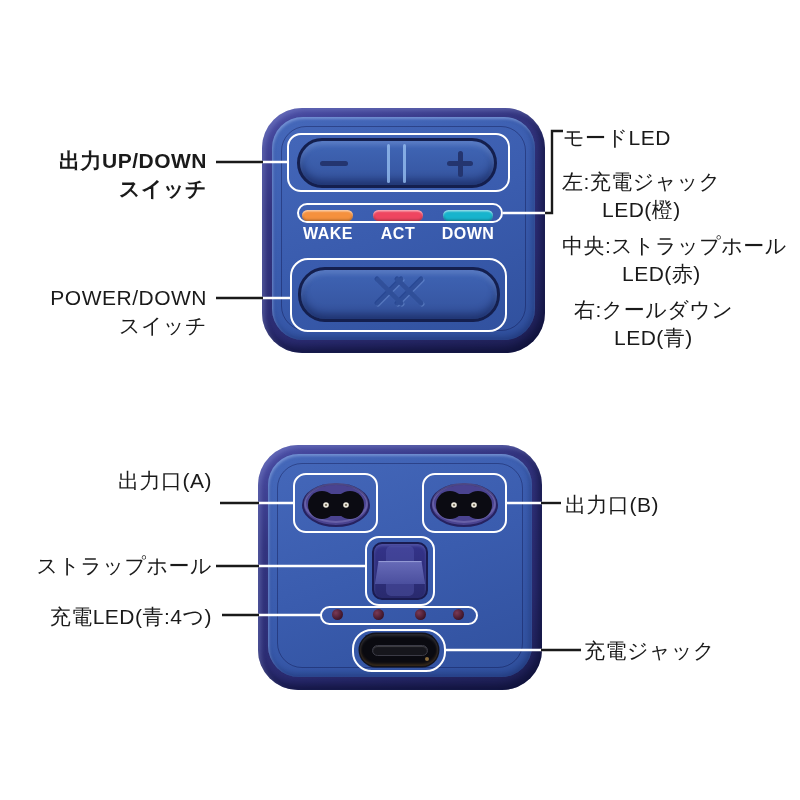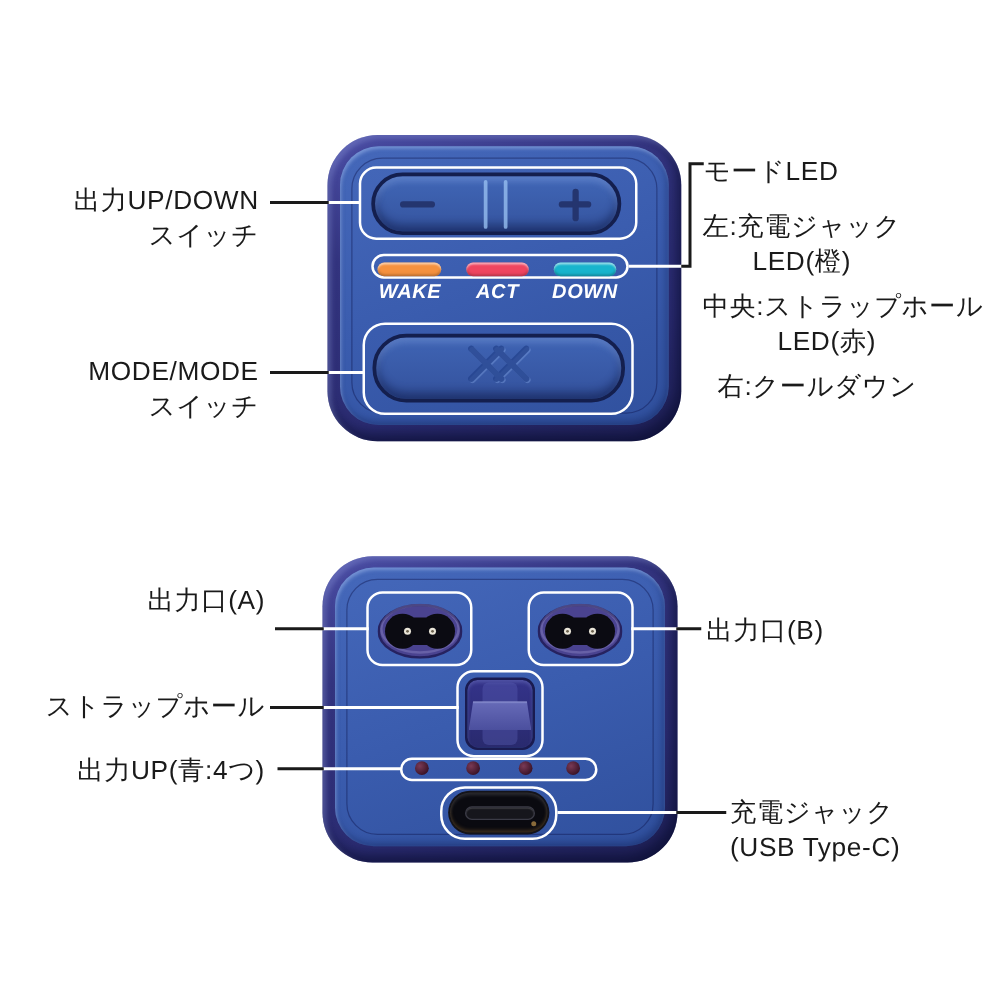--- a/index.html
+++ b/index.html
@@ -93,21 +93,21 @@
   }
   .usb-dot{position:absolute;left:167px;top:212px;width:4px;height:4px;border-radius:50%;background:#8a6b3a;}
   
   .leads{position:absolute;left:0;top:0;z-index:10;pointer-events:none;}
 </style>
 </head>
 <body>
 
 <div class="canvas">
 
-  <div class="device" style="left:262px;top:108px;width:283px;height:245px;font-style:italic;">
+  <div class="device" style="left:262px;top:108px;width:283px;height:245px;">
     <div class="shell"></div>
     <div class="face"></div>
     <div class="seam"></div>
 
     <div class="wline" style="left:25px;top:25px;width:223px;height:59px;border-radius:14px;"></div>
     <div class="updown-btn"></div>
     <div class="minus-bar"></div>
     <div class="plus-h"></div>
     <div class="plus-v"></div>
     <div class="divider" style="left:125px;"></div>
@@ -174,60 +174,60 @@
     <div class="cdot" style="left:114.5px;"></div>
     <div class="cdot" style="left:156.5px;"></div>
     <div class="cdot" style="left:194.5px;"></div>
 
     <div class="wline" style="left:94px;top:184px;width:94px;height:43px;border-radius:20px;"></div>
     <div class="usb-port"></div>
     <div class="usb-slot"></div>
     <div class="usb-dot"></div>
   </div>
 
-  <div class="callout ra" style="right:593px;top:147px;">
+  <div class="callout ra" style="right:593px;top:147px;font-weight:bold;">
     <span>出力UP/DOWN</span>
     <span>スイッチ</span>
   </div>
   <div class="callout ra" style="right:593px;top:284px;">
-    <span>MODE/MODE</span>
+    <span>POWER/DOWN</span>
     <span>スイッチ</span>
   </div>
 
   <div class="callout" style="left:563px;top:124px;">
     <span>モードLED</span>
   </div>
   <div class="callout" style="left:562px;top:168px;">
     <span>左:充電ジャック</span>
     <span class="ind40">LED(橙)</span>
   </div>
   <div class="callout" style="left:562px;top:232px;">
     <span>中央:ストラップホール</span>
     <span class="ind60">LED(赤)</span>
   </div>
   <div class="callout" style="left:574px;top:296px;">
     <span>右:クールダウン</span>
+    <span class="ind40">LED(青)</span>
   </div>
 
   <div class="callout ra" style="right:588px;top:467px;">
     <span>出力口(A)</span>
   </div>
   <div class="callout ra" style="right:588px;top:552px;">
     <span>ストラップホール</span>
   </div>
   <div class="callout ra" style="right:588px;top:603px;">
-    <span>出力UP(青:4つ)</span>
+    <span>充電LED(青:4つ)</span>
   </div>
 
   <div class="callout" style="left:565px;top:491px;">
     <span>出力口(B)</span>
   </div>
   <div class="callout" style="left:584px;top:637px;">
     <span>充電ジャック</span>
-    <span>(USB Type-C)</span>
   </div>
 
   <svg class="leads" width="800" height="800" viewBox="0 0 800 800">
 
     <g stroke="#ffffff" stroke-width="2.5" fill="none">
       <path d="M262 162 H288"></path>
       <path d="M262 298 H291"></path>
       <path d="M503 213 H546"></path>
       <path d="M258 503 H295"></path>
       <path d="M258 566 H367"></path>

